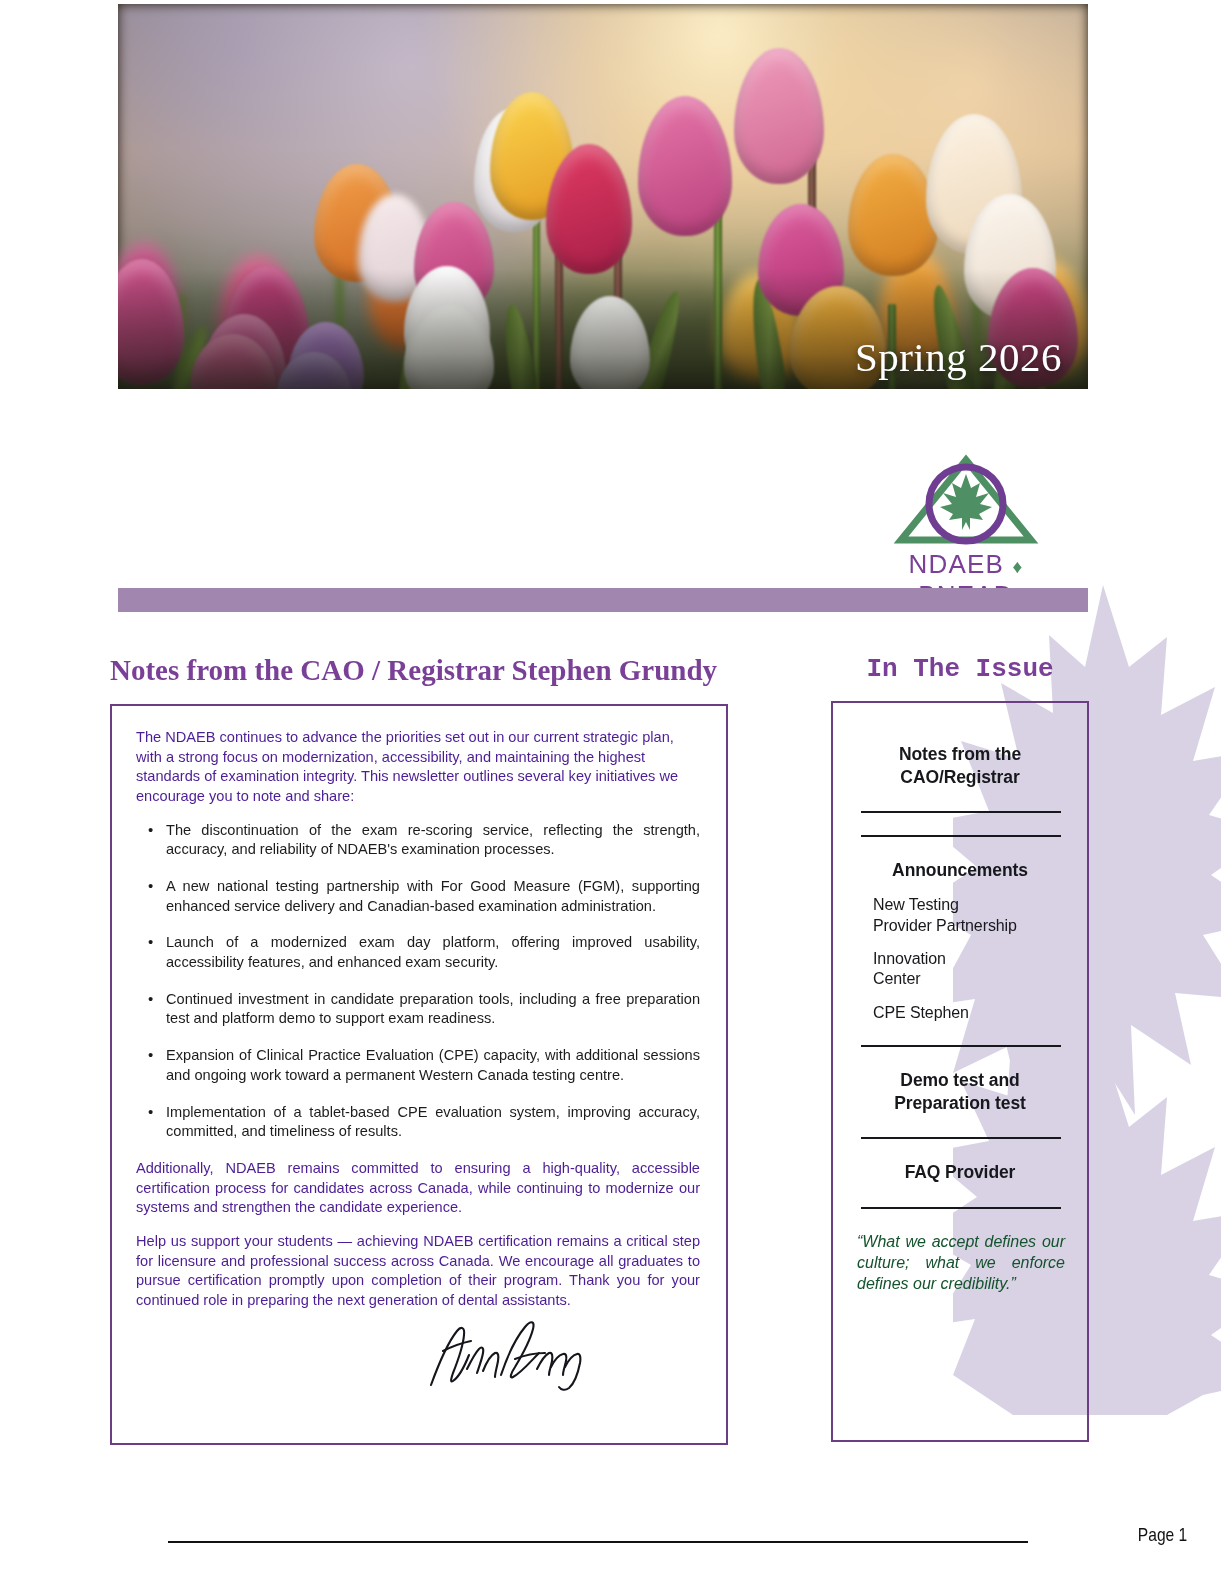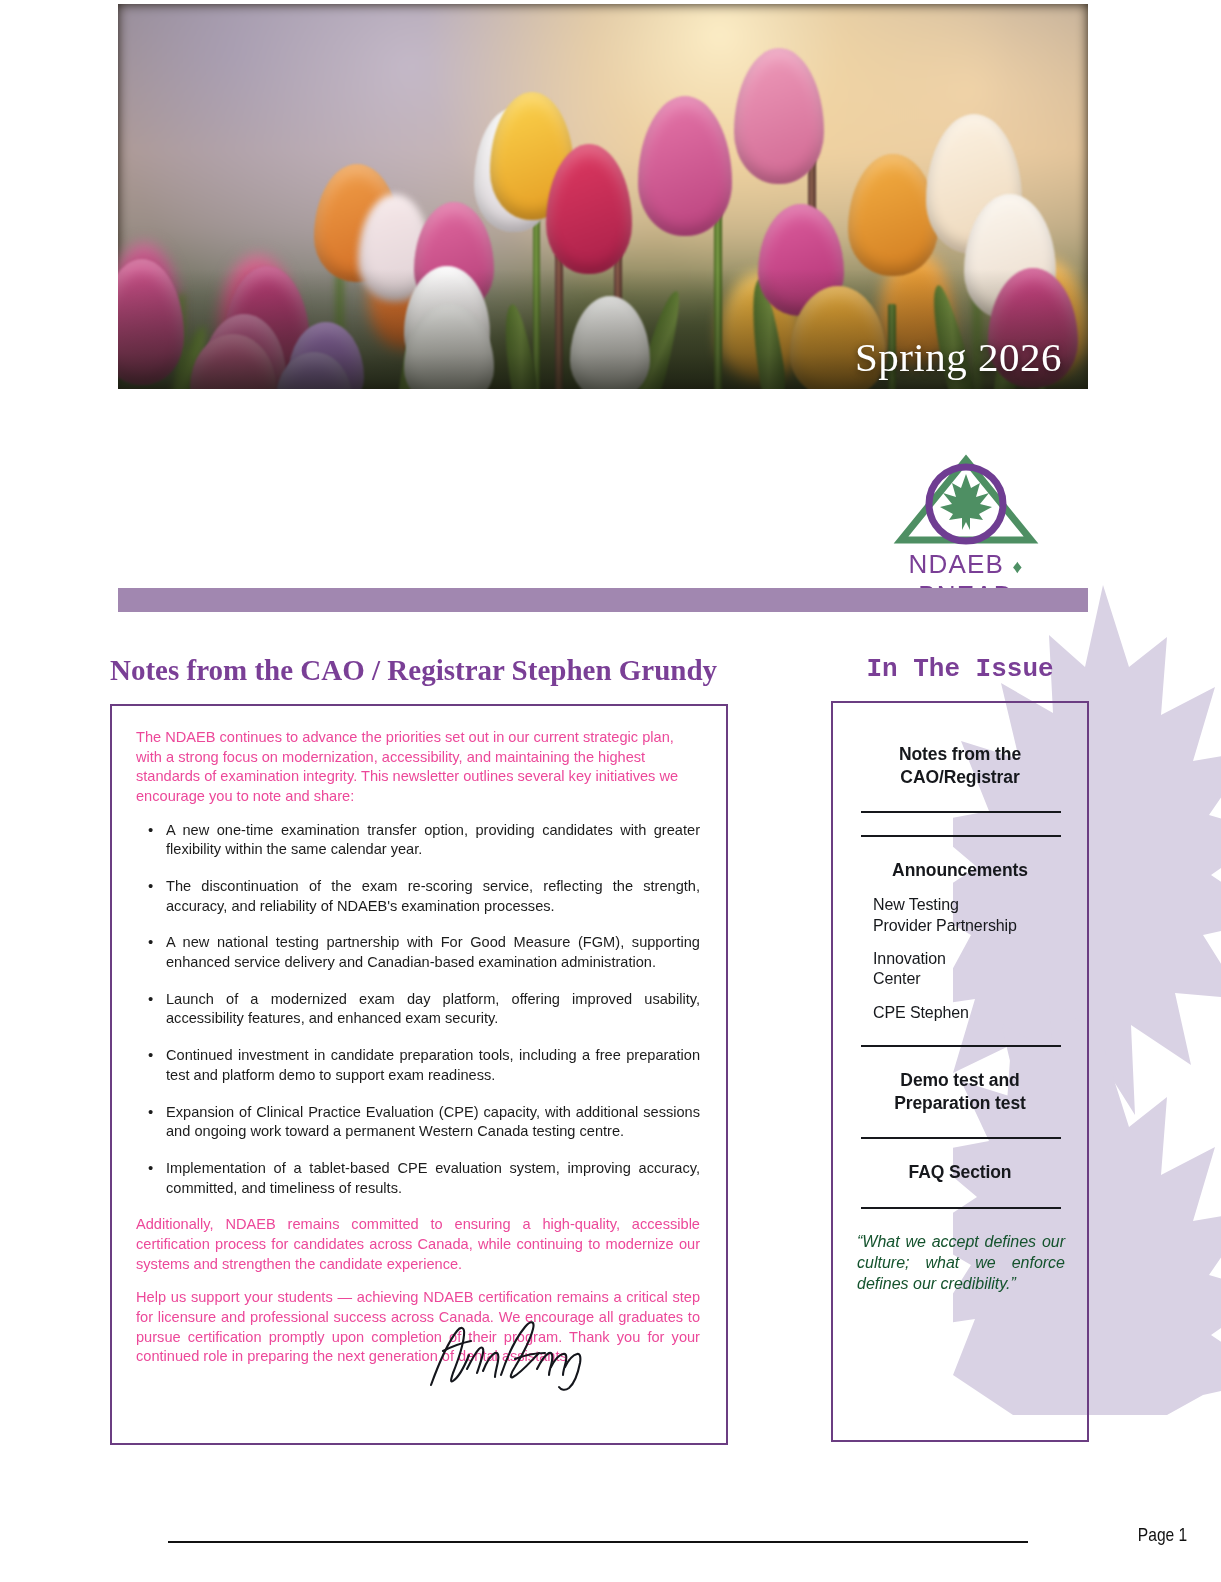--- a/index.html
+++ b/index.html
@@ -170,21 +170,21 @@
   }
   .box-side {
     padding: 40px 18px 22px 18px;
     height: 741px;
     position: relative;
   }
 
   .body-p {
     font-size: 14.6px;
     line-height: 1.35;
-    color: #ec4899;
+    color: #4c1d95;
     margin: 0 0 14px 0;
     text-align: justify;
   }
   .body-p.lead { text-align: left; }
   ul.bullets {
     margin: 0 0 6px 0;
     padding: 0 0 0 30px;
     list-style: none;
   }
   ul.bullets li {
@@ -348,21 +348,20 @@
   </div>
 </div>
 
 <div class="rule-bar"></div>
 
 <div class="col-main">
   <h2 class="sec-title">Notes from the CAO / Registrar Stephen Grundy</h2>
   <div class="box box-main">
     <p class="body-p lead">The NDAEB continues to advance the priorities set out in our current strategic plan, with a strong focus on modernization, accessibility, and maintaining the highest standards of examination integrity. This newsletter outlines several key initiatives we encourage you to note and share:</p>
     <ul class="bullets">
-      <li>A new one-time examination transfer option, providing candidates with greater flexibility within the same calendar year.</li>
       <li>The discontinuation of the exam re-scoring service, reflecting the strength, accuracy, and reliability of NDAEB's examination processes.</li>
       <li>A new national testing partnership with For Good Measure (FGM), supporting enhanced service delivery and Canadian-based examination administration.</li>
       <li>Launch of a modernized exam day platform, offering improved usability, accessibility features, and enhanced exam security.</li>
       <li>Continued investment in candidate preparation tools, including a free preparation test and platform demo to support exam readiness.</li>
       <li>Expansion of Clinical Practice Evaluation (CPE) capacity, with additional sessions and ongoing work toward a permanent Western Canada testing centre.</li>
       <li>Implementation of a tablet-based CPE evaluation system, improving accuracy, committed, and timeliness of results.</li>
     </ul>
     <p class="body-p">Additionally, NDAEB remains committed to ensuring a high-quality, accessible certification process for candidates across Canada, while continuing to modernize our systems and strengthen the candidate experience.</p>
     <p class="body-p">Help us support your students — achieving NDAEB certification remains a critical step for licensure and professional success across Canada. We encourage all graduates to pursue certification promptly upon completion of their program. Thank you for your continued role in preparing the next generation of dental assistants.</p>
     <svg class="signature" viewBox="0 0 200 80" aria-hidden="true">
@@ -399,21 +398,21 @@
     <div class="side-sub" style="white-space:pre-line">Innovation
 Center</div>
     <div class="side-gap-sm"></div>
     <div class="side-sub" style="white-space:pre-line">CPE Stephen</div>
     <div class="side-divider"></div>
 
     <div class="side-item" style="white-space:pre-line">Demo test and
 Preparation test</div>
     <div class="side-divider"></div>
 
-    <div class="side-item" style="white-space:pre-line">FAQ Section</div>
+    <div class="side-item" style="white-space:pre-line">FAQ Provider</div>
     <div class="side-divider"></div>
 
     <div class="side-quote">“What we accept defines our culture; what we enforce defines our credibility.”</div>
   </div>
 </div>
 
 <div class="footer-rule"></div>
 <div class="footer-page">Page 1</div>
 
 </body></html>

